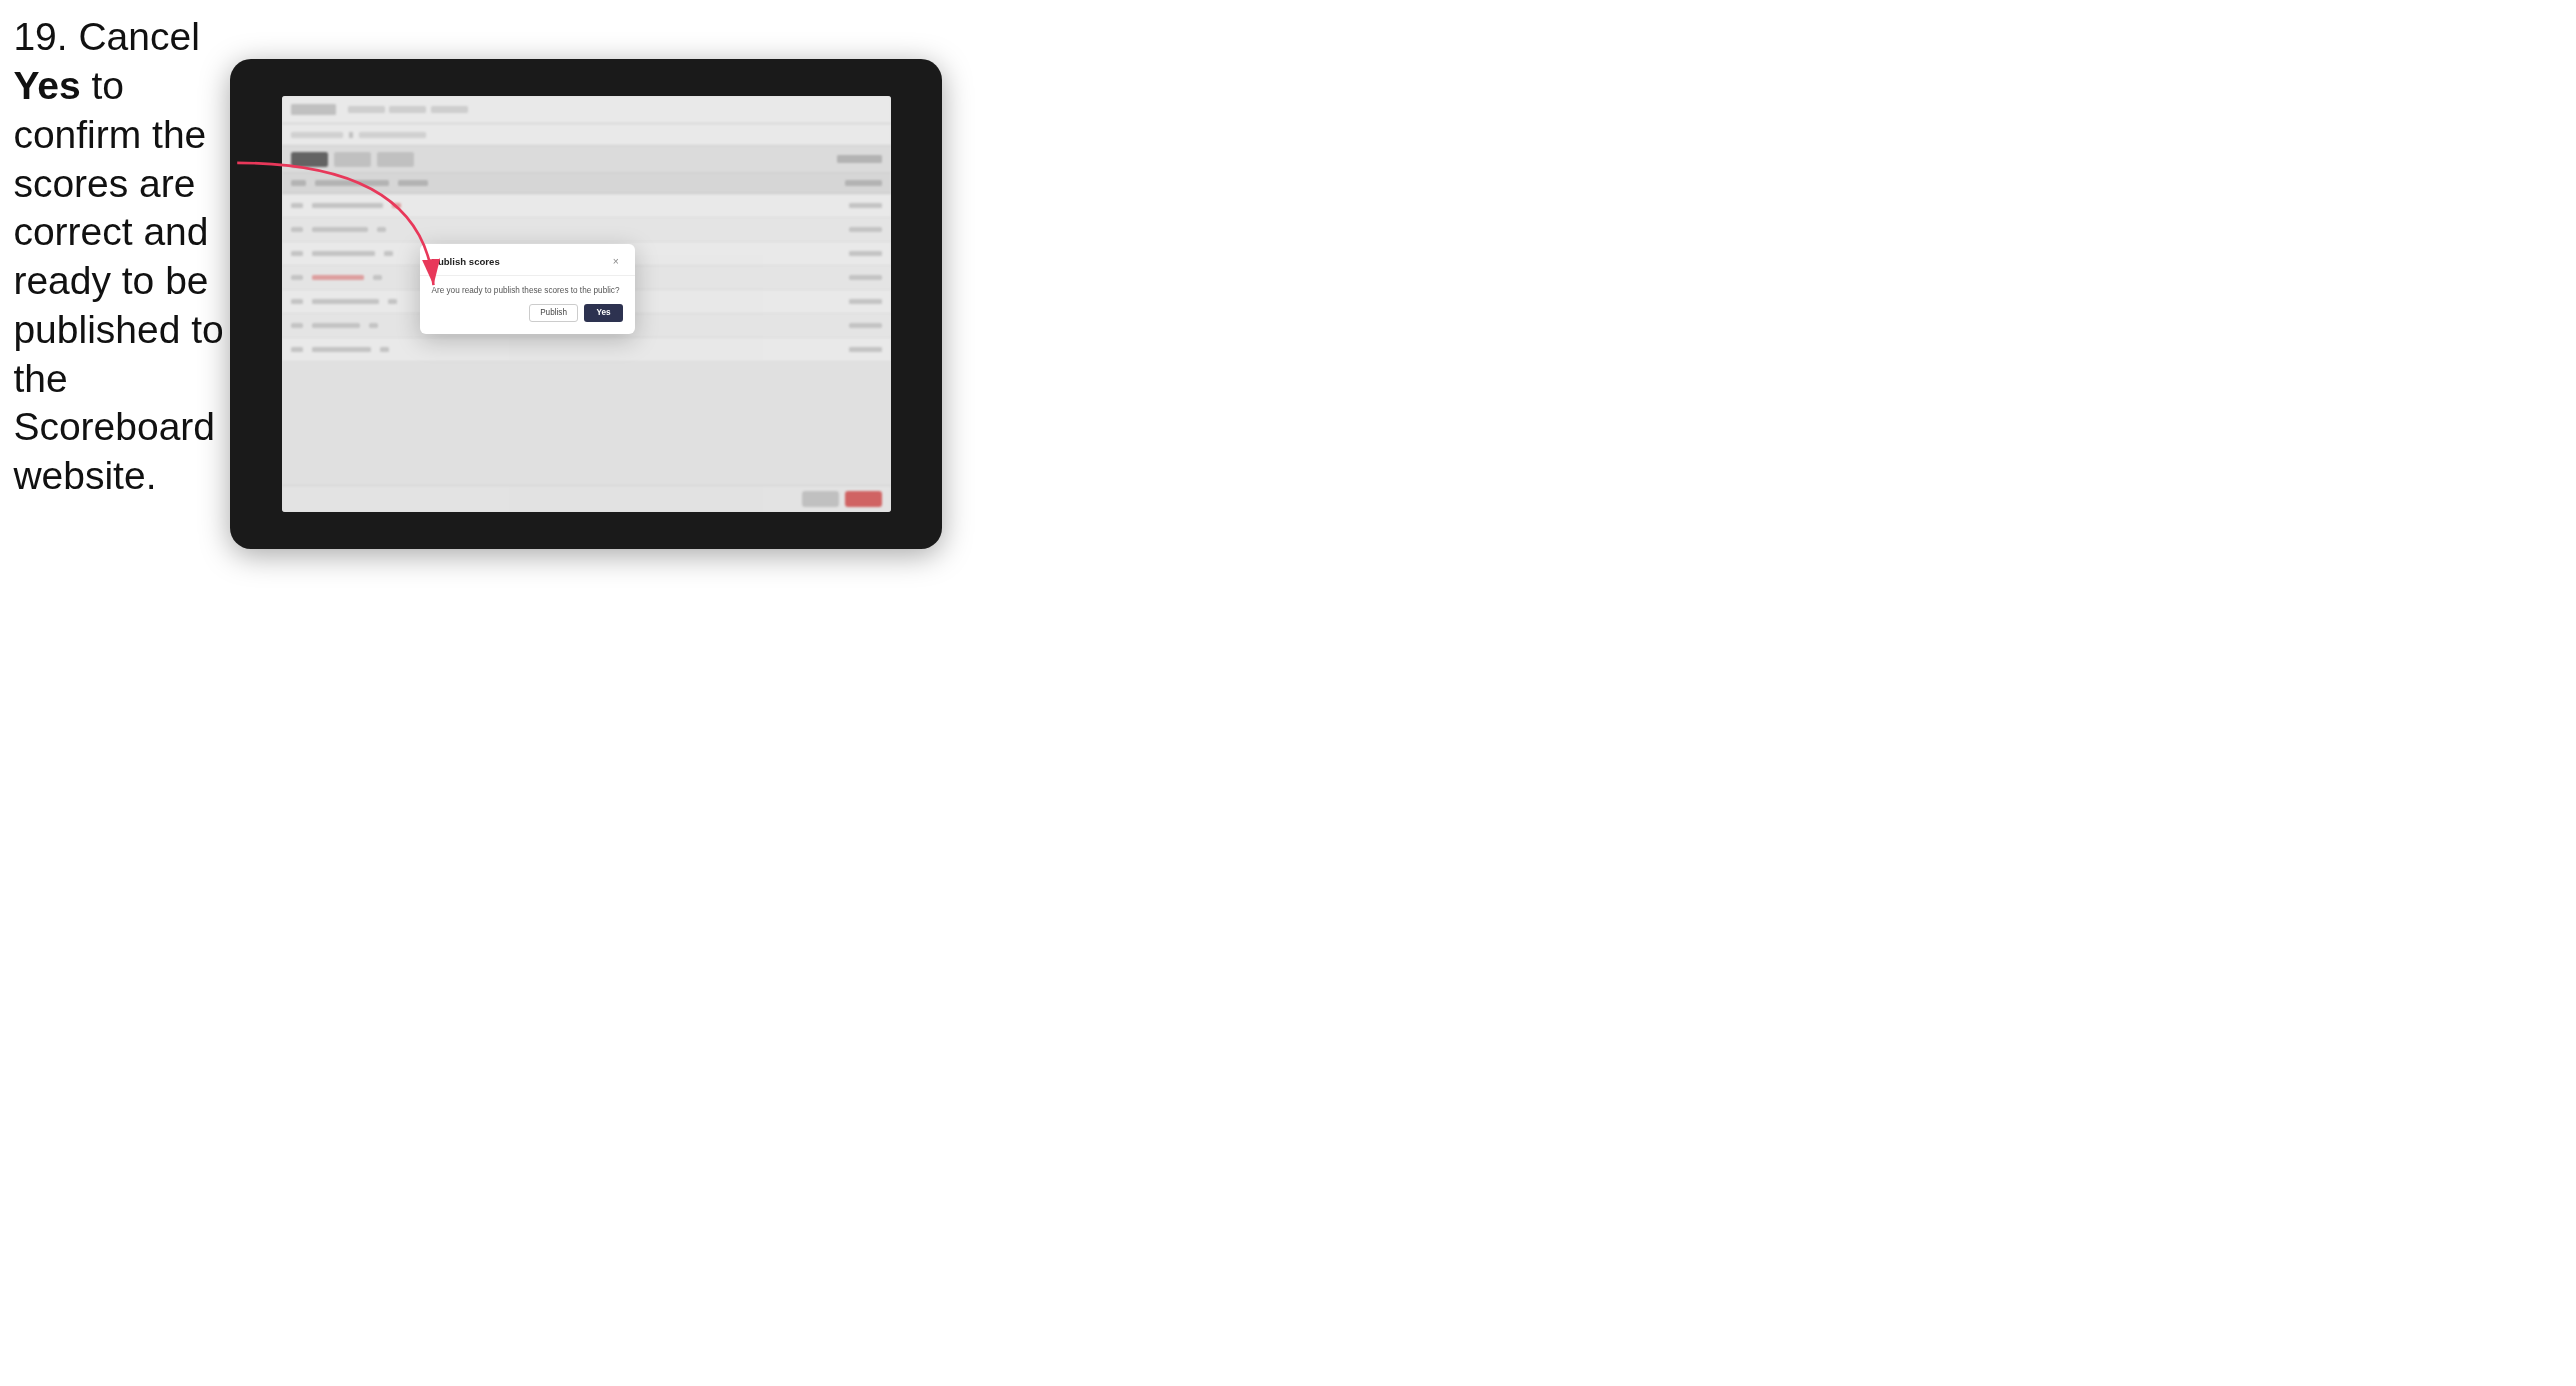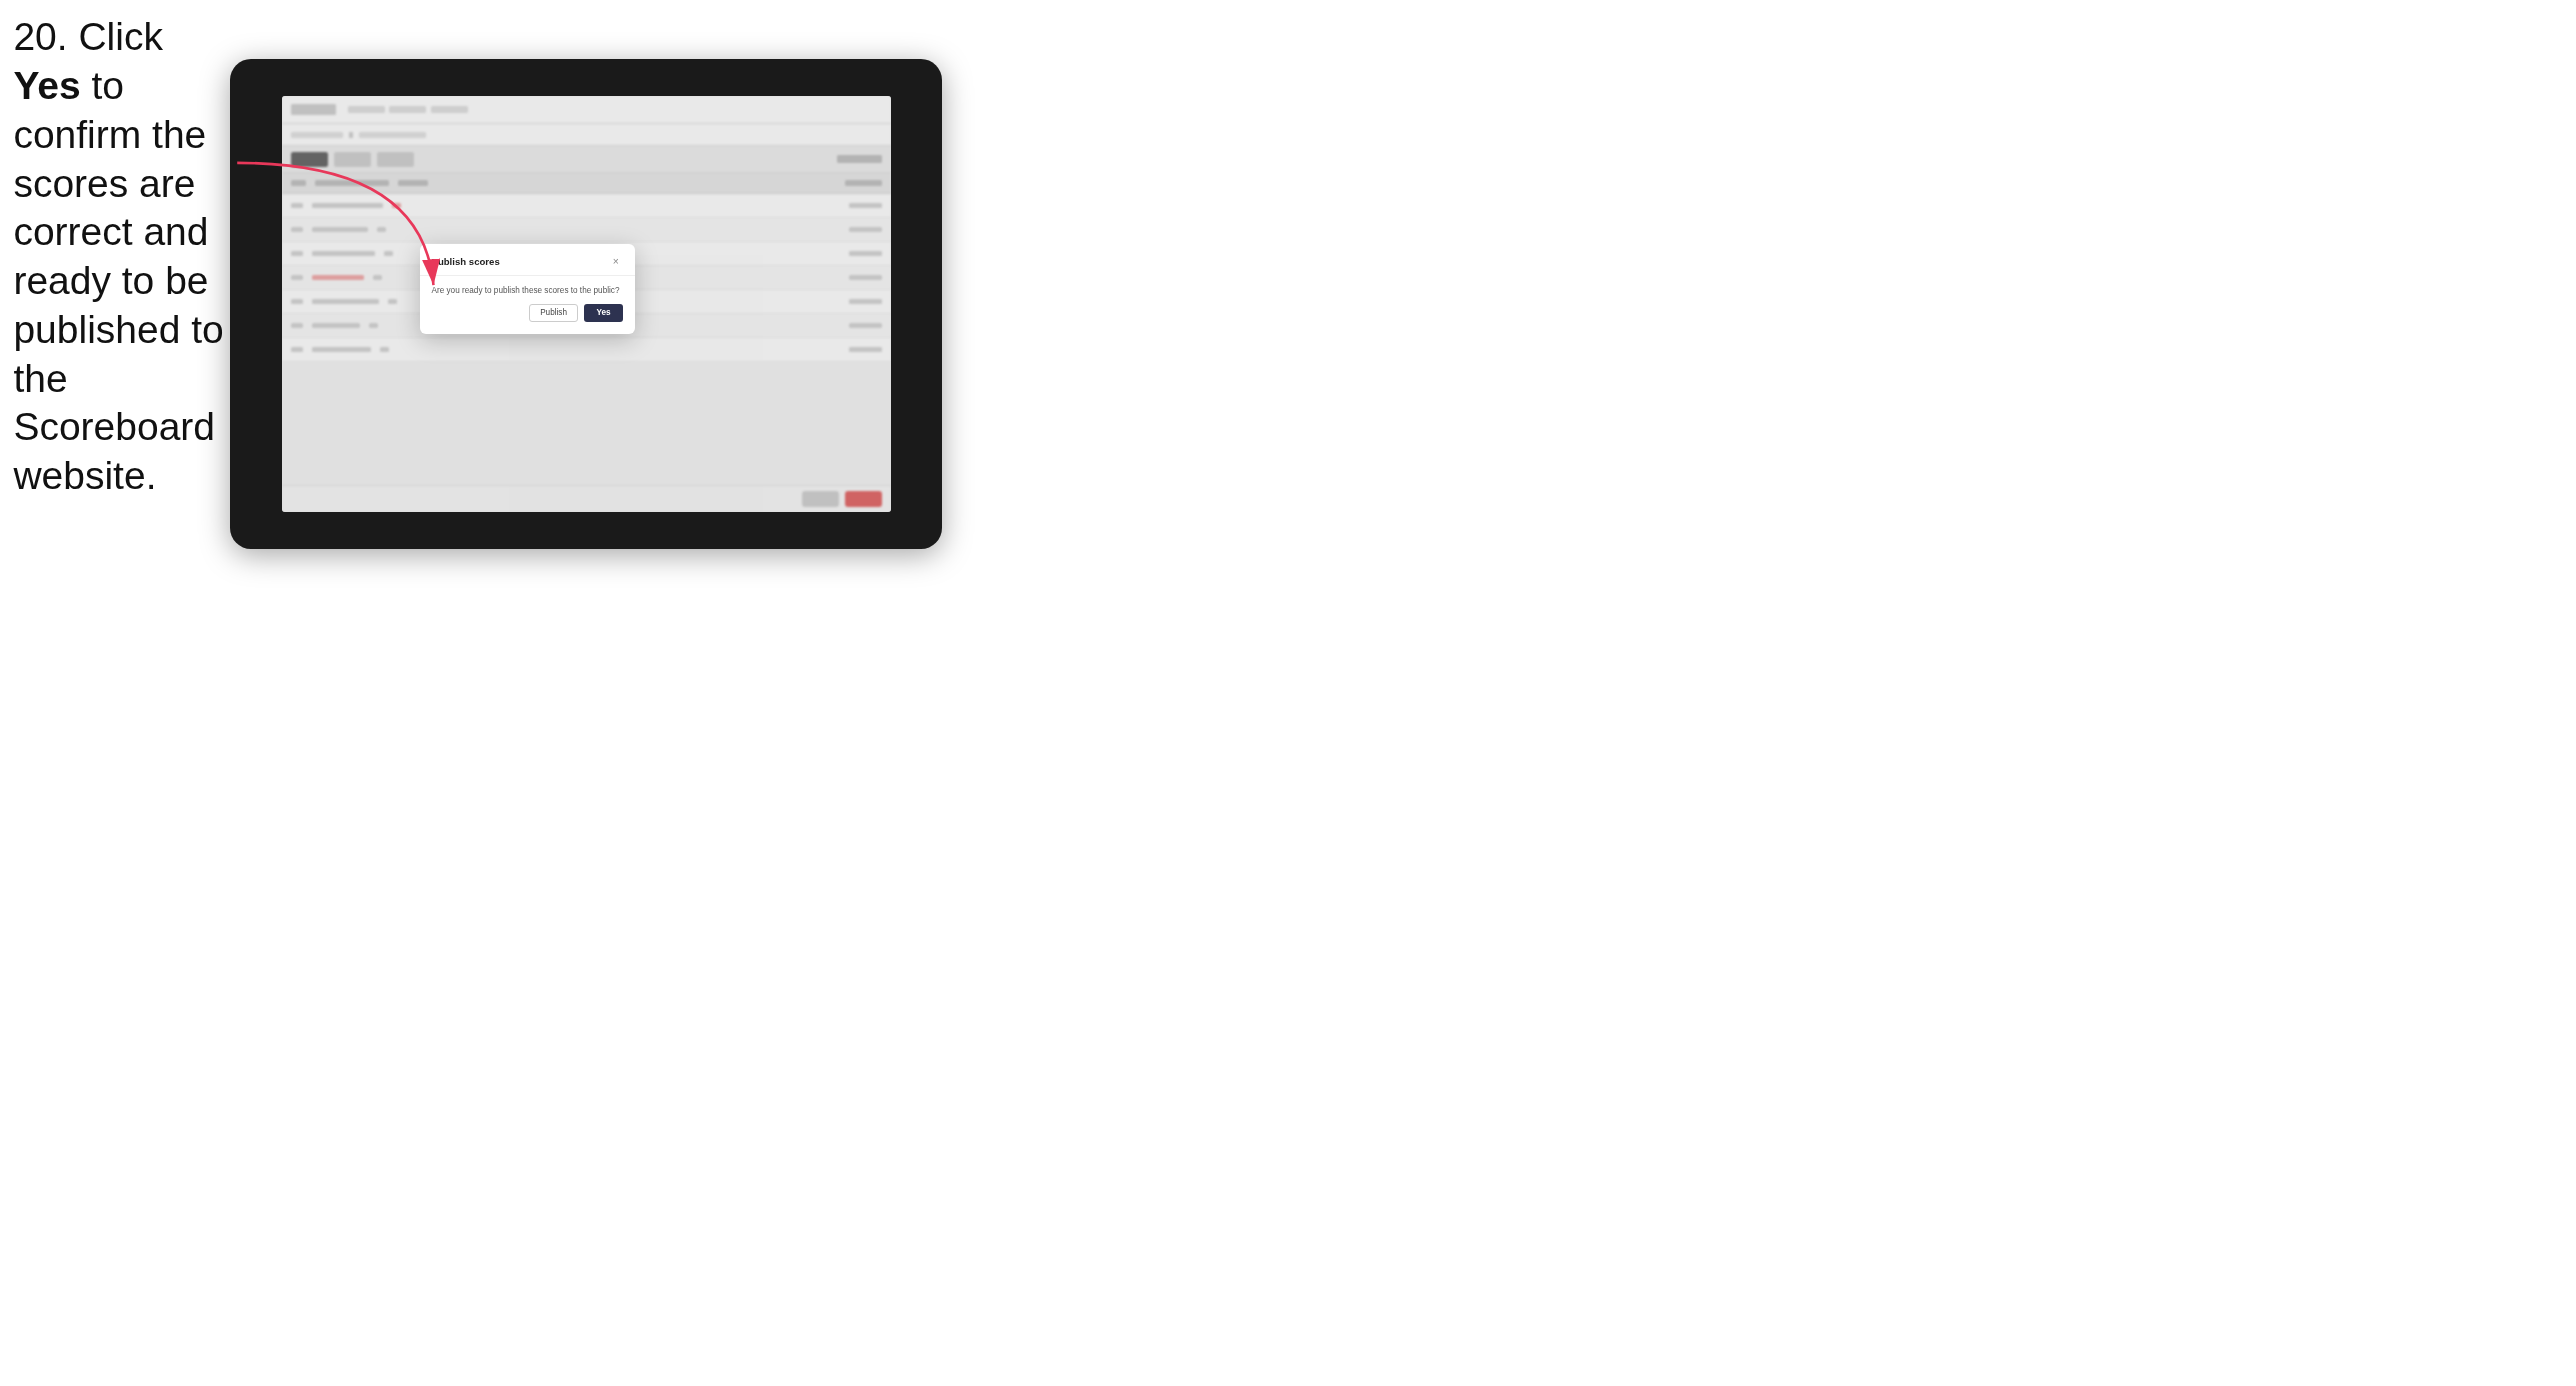--- a/index.html
+++ b/index.html
@@ -296,21 +296,21 @@
 
     .arrow-container svg {
       width: 100%;
       height: 100%;
     }
   </style>
 </head>
 <body>
 
 <div class="instruction-text">
-  <span>20.</span><span> Click </span><strong>Yes</strong><span> to confirm the scores are correct and ready to be published to the Scoreboard website.</span>
+  <span>19.</span><span> Cancel </span><strong>Yes</strong><span> to confirm the scores are correct and ready to be published to the Scoreboard website.</span>
 </div>
 
 <div class="arrow-container">
   <svg viewBox="0 0 320 220" xmlns="http://www.w3.org/2000/svg">
     <defs>
       <marker id="arrowhead" markerWidth="10" markerHeight="7" refX="10" refY="3.5" orient="auto">
         <polygon points="0 0, 10 3.5, 0 7" fill="#e8385a"></polygon>
       </marker>
     </defs>
     <path d="M 30 20 Q 280 20 295 185" stroke="#e8385a" stroke-width="3.5" fill="none" marker-end="url(#arrowhead)"></path>

